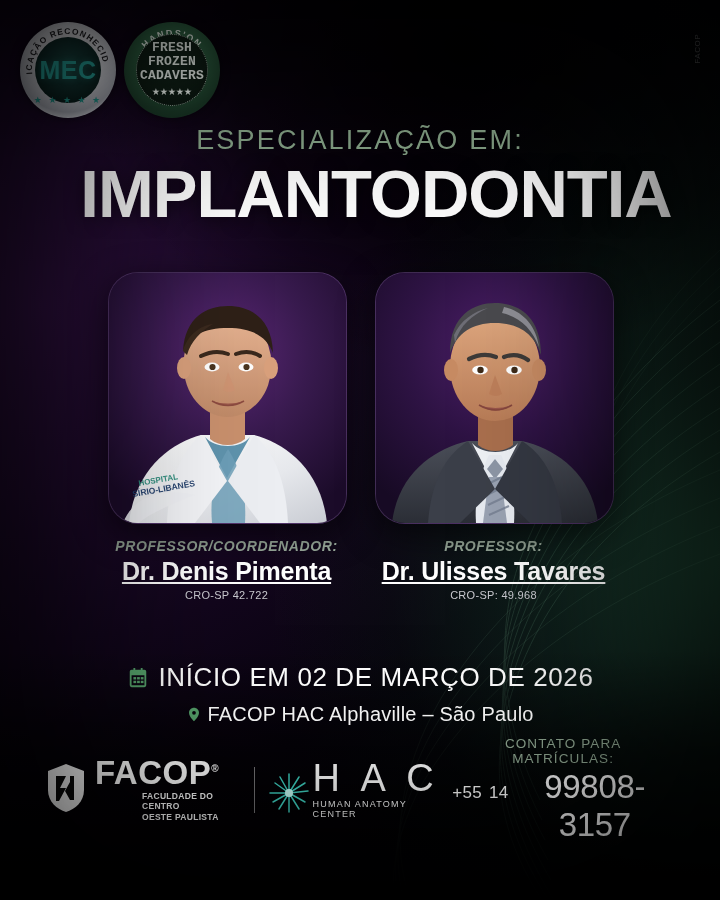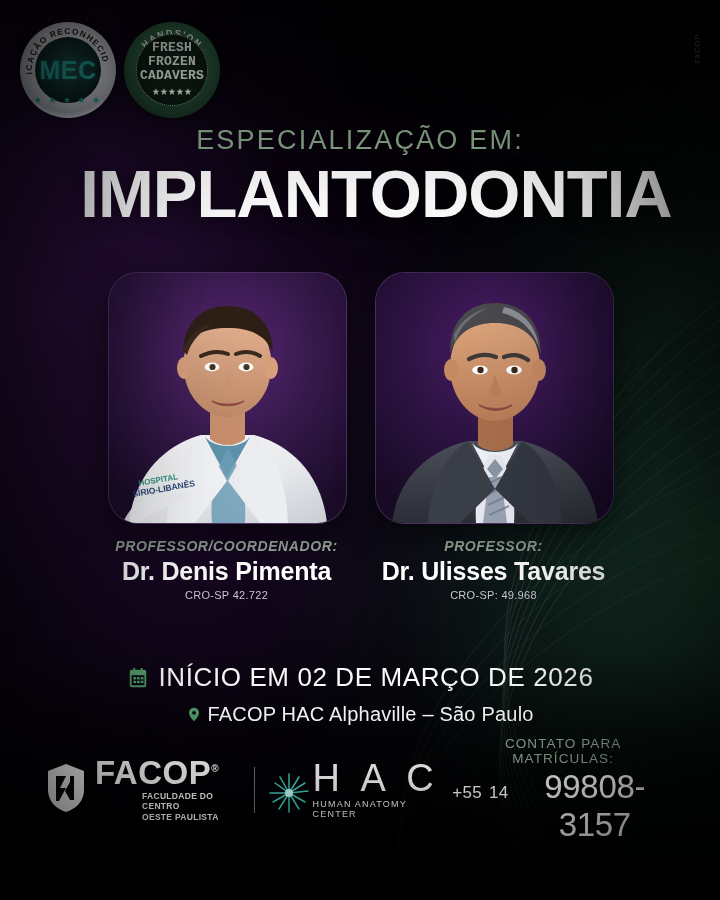--- a/index.html
+++ b/index.html
@@ -196,20 +196,21 @@
     font-weight: 600;
     letter-spacing: .6px;
     color: #9dae9f;
   }
   .pname {
     margin-top: 3px;
     font-size: 25px;
     font-weight: 700;
     letter-spacing: -.2px;
     color: #ffffff;
+    text-decoration: underline;
   }
   .cro {
     margin-top: 3px;
     font-size: 11px;
     letter-spacing: .3px;
     color: #c9c9cf;
   }
 
   
   .info {

